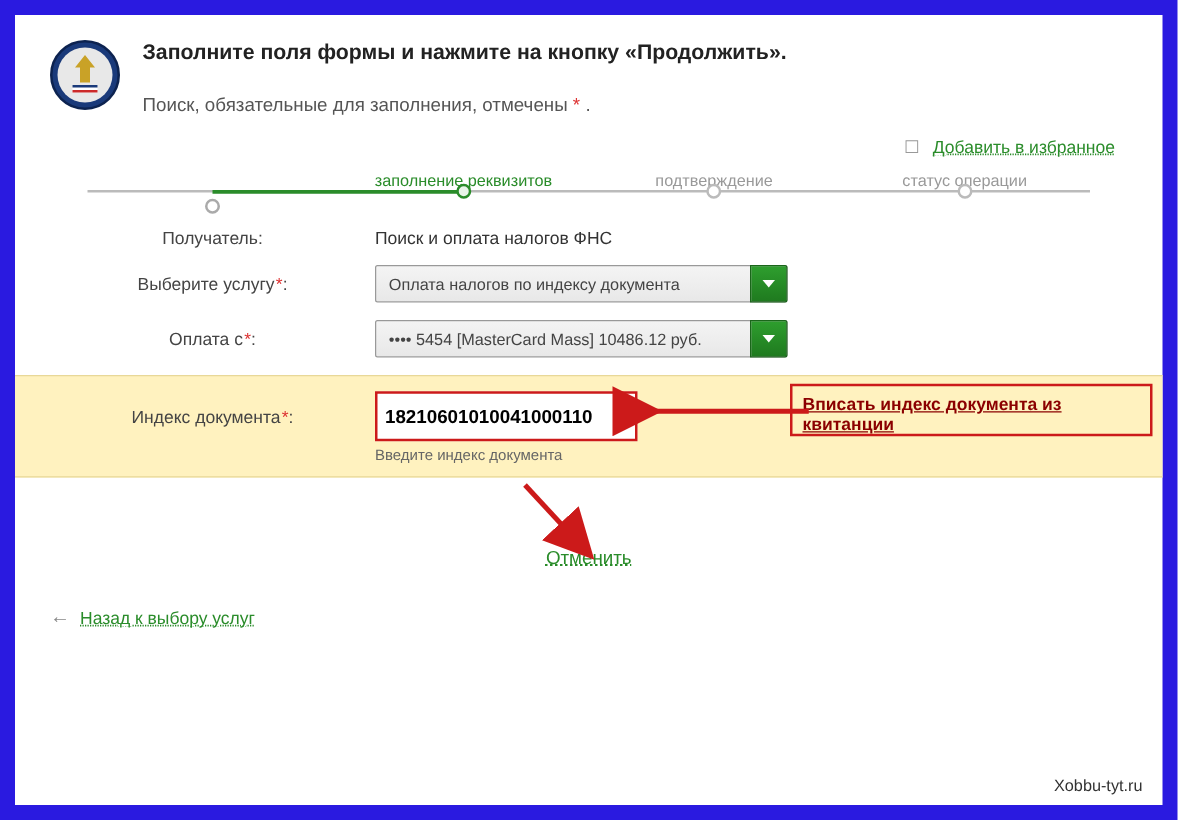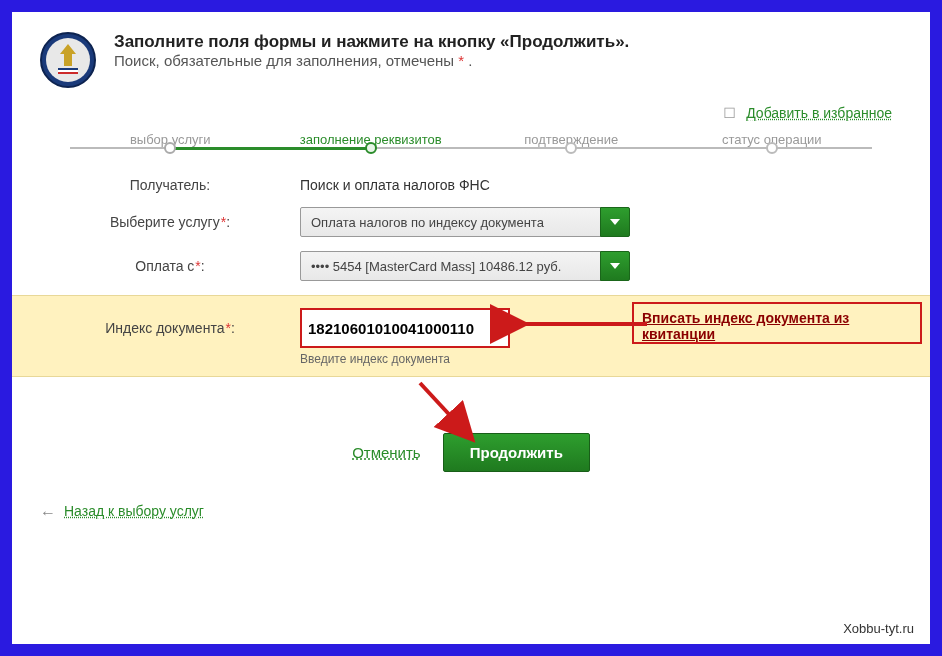--- a/index.html
+++ b/index.html
@@ -15,21 +15,21 @@
     width: 100%;
     height: 100%;
     padding: 20px 28px 10px 28px;
     position: relative;
   }
   .header-row { display: flex; gap: 18px; align-items: flex-start; }
   .logo {
     width: 56px; height: 56px; flex: 0 0 56px;
   }
   .header-text h1 {
-    font-size: 17px; font-weight: bold; color: #222; margin-bottom: 0;
+    font-size: 17px; font-weight: bold; color: #222; margin-bottom: 24px;
   }
   .header-text p { font-size: 15px; color: #555; }
   .req-star { color: #d33; }
   .fav-row { text-align: right; margin: 16px 10px 4px 0; }
   .fav-link { color: #2a8c2a; text-decoration: underline dotted; font-size: 14px; }
   .fav-icon { color: #999; margin-right: 6px; font-size: 14px; }
 
   .stepper {
     margin: 10px 30px 22px 30px;
     position: relative;
@@ -160,21 +160,20 @@
 
   <div class="fav-row">
     <span class="fav-icon">☐</span>
     <a href="#" class="fav-link">Добавить в избранное</a>
   </div>
 
   <div class="stepper">
     <div class="step-track"></div>
     <div class="step-track-active"></div>
     <div class="step done">
-      <span class="step-label">выбор услуги</span>
       <div class="step-dot"></div>
     </div>
     <div class="step active">
       <span class="step-label">заполнение реквизитов</span>
       <div class="step-dot"></div>
     </div>
     <div class="step">
       <span class="step-label">подтверждение</span>
       <div class="step-dot"></div>
     </div>
@@ -245,21 +244,20 @@
       <svg width="80" height="70">
         <defs>
           <marker id="ah2" markerWidth="12" markerHeight="12" refX="8" refY="5" orient="auto">
             <path d="M0 0 L10 5 L0 10 Z" fill="#cc1a1a"></path>
           </marker>
         </defs>
         <line x1="10" y1="4" x2="60" y2="58" stroke="#cc1a1a" stroke-width="4" marker-end="url(#ah2)"></line>
       </svg>
     </div>
     <a href="#" class="cancel-link">Отменить</a>
-    <button class="continue-btn">Продолжить</button>
   </div>
 
   <div class="back-row">
     <span class="back-arrow">←</span>
     <a href="#" class="back-link">Назад к выбору услуг</a>
   </div>
 
   <div class="watermark">Xobbu-tyt.ru</div>
 
 </div>

